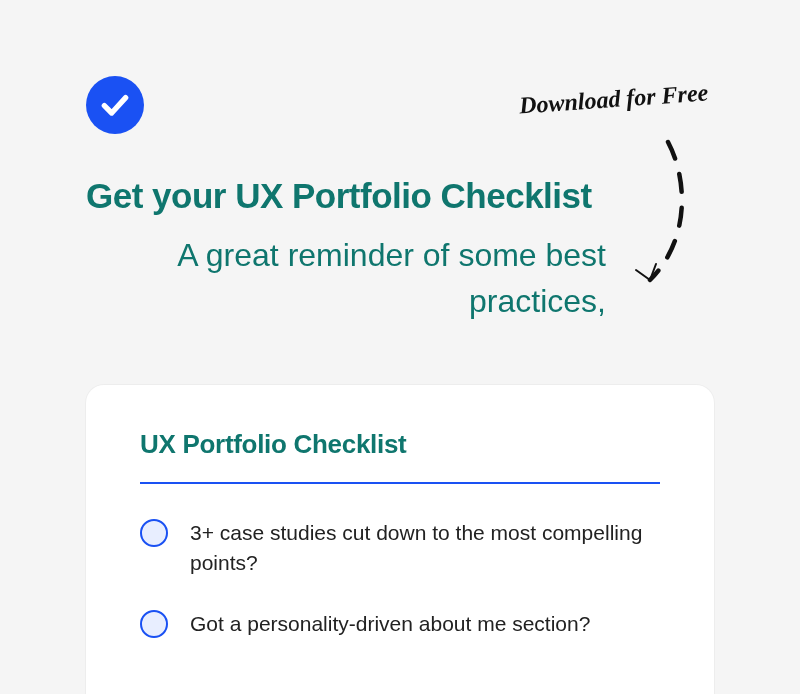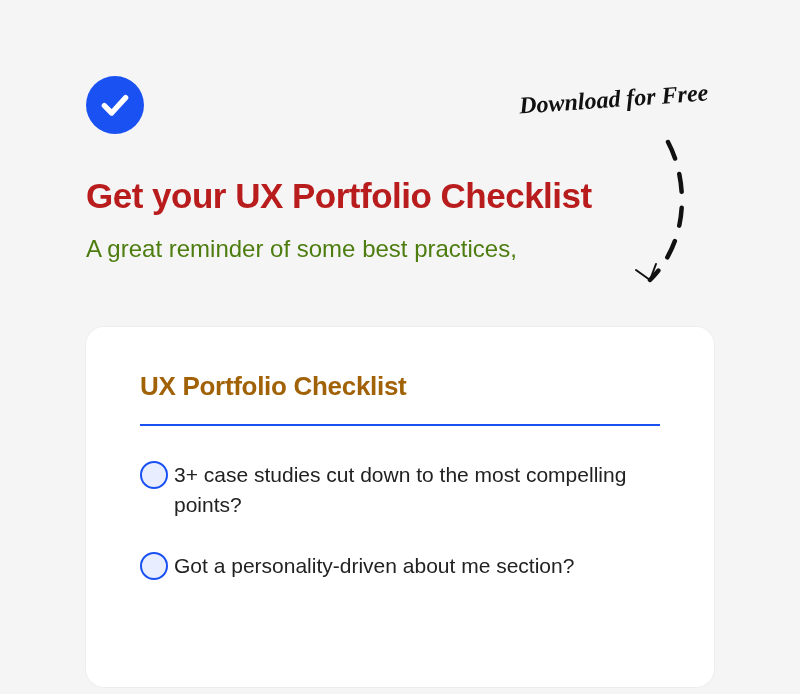--- a/index.html
+++ b/index.html
@@ -22,29 +22,30 @@
     background: #1a51f3;
     display: flex;
     align-items: center;
     justify-content: center;
     margin-bottom: 42px;
   }
   .badge svg { display: block; }
   .heading {
     font-size: 35px;
     font-weight: 800;
-    color: #b91c1c;
+    color: #0f766e;
     letter-spacing: -0.5px;
     margin-bottom: 16px;
   }
   .subheading {
-    font-size: 24px;
+    font-size: 32px;
     line-height: 1.45;
-    color: #4d7c0f;
+    color: #0f766e;
     max-width: 520px;
+    text-align: right;
   }
   .handwritten {
     position: absolute;
     top: 86px;
     right: 92px;
     font-family: "Segoe Script", "Bradley Hand", cursive;
     font-style: italic;
     font-weight: 600;
     font-size: 24px;
     color: #111;
@@ -63,32 +64,32 @@
     margin-top: 60px;
     padding: 44px 54px 0 54px;
     box-shadow: 0 0 0 1px rgba(0,0,0,0.03);
     overflow: hidden;
     height: 360px;
   }
   .card-title {
     font-size: 26px;
     font-weight: 800;
     letter-spacing: -0.3px;
-    color: #a16207;
+    color: #0f766e;
     margin-bottom: 22px;
   }
   .divider {
     height: 2px;
     background: #1a51f3;
     margin-bottom: 34px;
   }
   .item {
     display: flex;
     align-items: flex-start;
-    gap: 6px;
+    gap: 22px;
     margin-bottom: 30px;
   }
   .circle {
     flex: 0 0 auto;
     width: 28px;
     height: 28px;
     border-radius: 50%;
     border: 2px solid #1a51f3;
     background: #e8eeff;
     margin-top: 1px;

